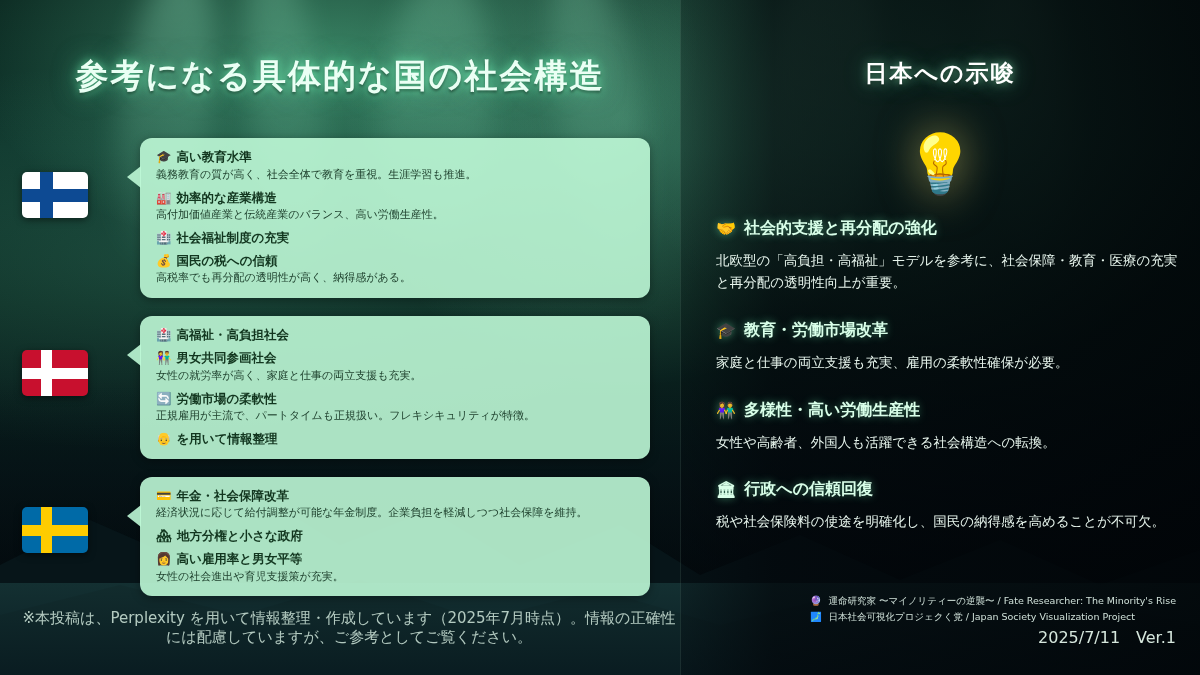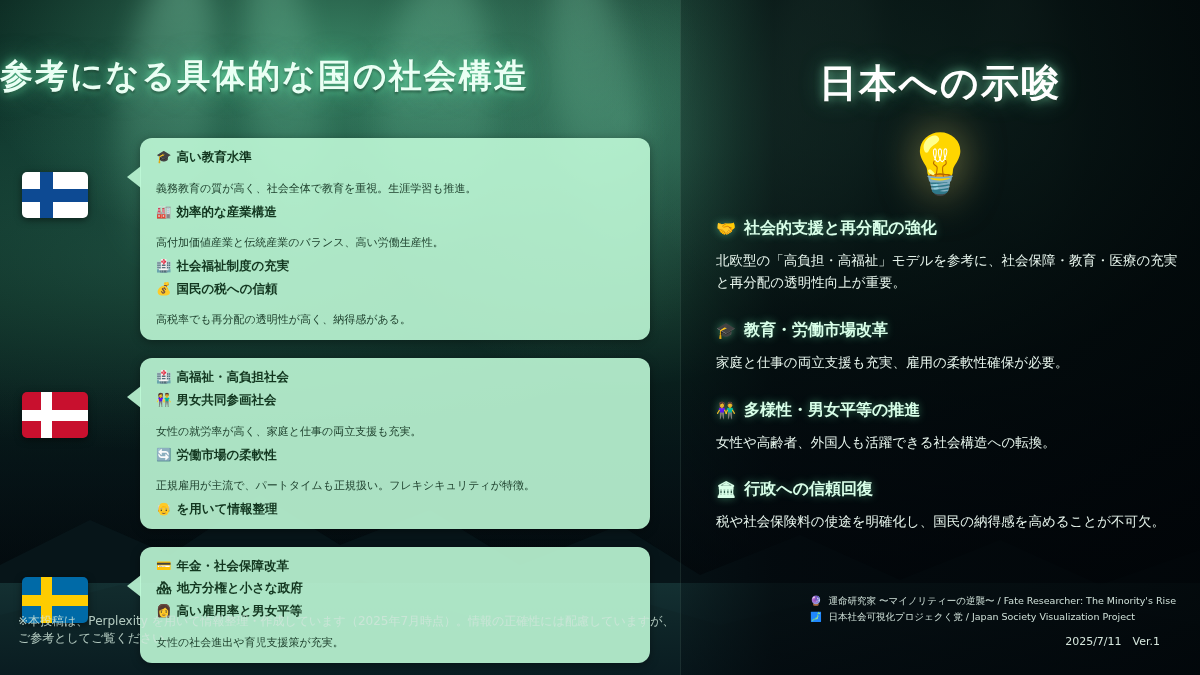--- a/index.html
+++ b/index.html
@@ -57,20 +57,21 @@
   .col-left { width: 680px; }
   .col-right { width: 520px; }
   .divider {
     position: absolute; top: 0; left: 680px; width: 1px; height: 100%;
     background: rgba(200,255,230,0.10);
   }
 
   
   .title-left {
     position: absolute; top: 54px; left: 0; width: 680px;
+    text-align: center;
     font-size: 33px; font-weight: bold; letter-spacing: 2px;
     color: #eafff4;
     text-shadow: 0 0 10px rgba(120,255,190,0.75), 0 0 26px rgba(90,230,170,0.55), 0 2px 3px rgba(0,0,0,0.7);
   }
 
   
   .cards { position: absolute; top: 138px; left: 140px; width: 510px; }
   .card-wrap { position: relative; margin-bottom: 18px; }
   .card {
     position: relative;
@@ -106,28 +107,28 @@
   .flag-se::after  { content:""; position:absolute; left:0; top:18px; width:100%; height:11px; background:#fecc00; }
 
   .item { margin-bottom: 7px; }
   .item:last-child { margin-bottom: 0; }
   .item-head {
     font-size: 12.5px; font-weight: bold; color: #12361f;
     display: flex; align-items: center; gap: 5px; line-height: 1.25;
   }
   .item-icon { font-size: 12.5px; }
   .item-body {
-    font-size: 11px; color: #1b3d2a; line-height: 1.45; margin-top: 16px;
+    font-size: 11px; color: #1b3d2a; line-height: 1.45; margin-top: 2px;
   }
 
   
   .title-right {
     position: absolute; top: 58px; left: 0; width: 520px;
     text-align: center;
-    font-size: 38px; font-weight: bold; letter-spacing: 2px;
+    font-size: 23px; font-weight: bold; letter-spacing: 2px;
     color: #ffffff;
     text-shadow: 0 0 10px rgba(150,255,200,0.6), 0 0 24px rgba(90,220,170,0.45), 0 2px 3px rgba(0,0,0,0.8);
   }
   .bulb {
     position: absolute; top: 130px; left: 0; width: 520px;
     text-align: center; font-size: 58px;
     filter: drop-shadow(0 0 22px rgba(255,230,120,0.55));
   }
   .right-list { position: absolute; top: 218px; left: 36px; width: 462px; }
   .r-item { margin-bottom: 26px; }
@@ -137,30 +138,30 @@
     text-shadow: 0 0 9px rgba(120,255,190,0.45);
     margin-bottom: 6px;
   }
   .r-body {
     font-size: 13.5px; color: #e8f6ee; line-height: 1.62; margin-top: 11px;
   }
 
   
   .footnote {
     position: absolute; bottom: 28px; left: 18px;
-    font-size: 12px; color: #cfe6da; opacity: 0.85;
+    font-size: 15px; color: #cfe6da; opacity: 0.85; text-align: center;
   }
   .credits {
     position: absolute; bottom: 50px; right: 24px;
     text-align: left; font-size: 9.5px; color: #cfe0d8; line-height: 1.7;
   }
   .credit-row { display: flex; align-items: center; gap: 6px; }
   .version {
-    position: absolute; bottom: 26px; right: 40px;
-    font-size: 11px; color: #d6e7dd;
+    position: absolute; bottom: 26px; right: 24px;
+    font-size: 16px; color: #d6e7dd;
   }
 </style>
 </head>
 <body>
 
 <div class="slide">
 
   <div class="bg">
     <div class="bg-streaks">
       <div class="streak" style="left:120px;top:-40px;width:90px;height:300px;transform:rotate(8deg);"></div>
@@ -253,20 +254,21 @@
       </div>
 
       <div class="card-wrap">
         <div class="flag flag-se"></div>
         <div class="card">
           <div class="item">
             <div class="item-head">
               <span class="item-icon">💳</span>
               <span>年金・社会保障改革</span>
             </div>
+            <div class="item-body">経済状況に応じて給付調整が可能な年金制度。企業負担を軽減しつつ社会保障を維持。</div>
           </div>
           <div class="item">
             <div class="item-head">
               <span class="item-icon">🏘</span>
               <span>地方分権と小さな政府</span>
             </div>
           </div>
           <div class="item">
             <div class="item-head">
               <span class="item-icon">👩</span>
@@ -297,21 +299,21 @@
       <div class="r-item">
         <div class="r-head">
           <span>🎓</span>
           <span>教育・労働市場改革</span>
         </div>
         <div class="r-body">家庭と仕事の両立支援も充実、雇用の柔軟性確保が必要。</div>
       </div>
       <div class="r-item">
         <div class="r-head">
           <span>👫</span>
-          <span>多様性・男女平等の推進</span>
+          <span>多様性・高い労働生産性</span>
         </div>
         <div class="r-body">女性や高齢者、外国人も活躍できる社会構造への転換。</div>
       </div>
       <div class="r-item">
         <div class="r-head">
           <span>🏛</span>
           <span>行政への信頼回復</span>
         </div>
         <div class="r-body">税や社会保険料の使途を明確化し、国民の納得感を高めることが不可欠。</div>
       </div>

